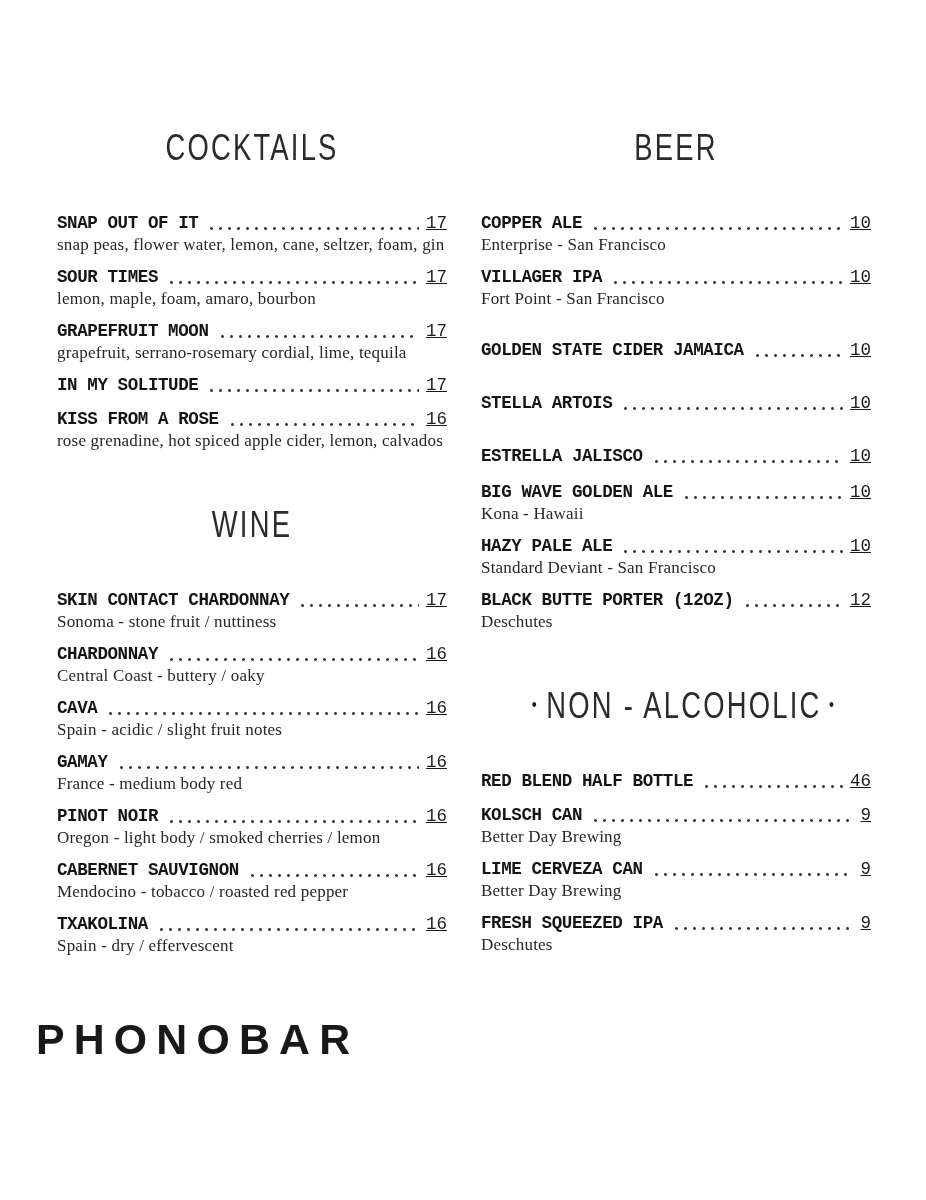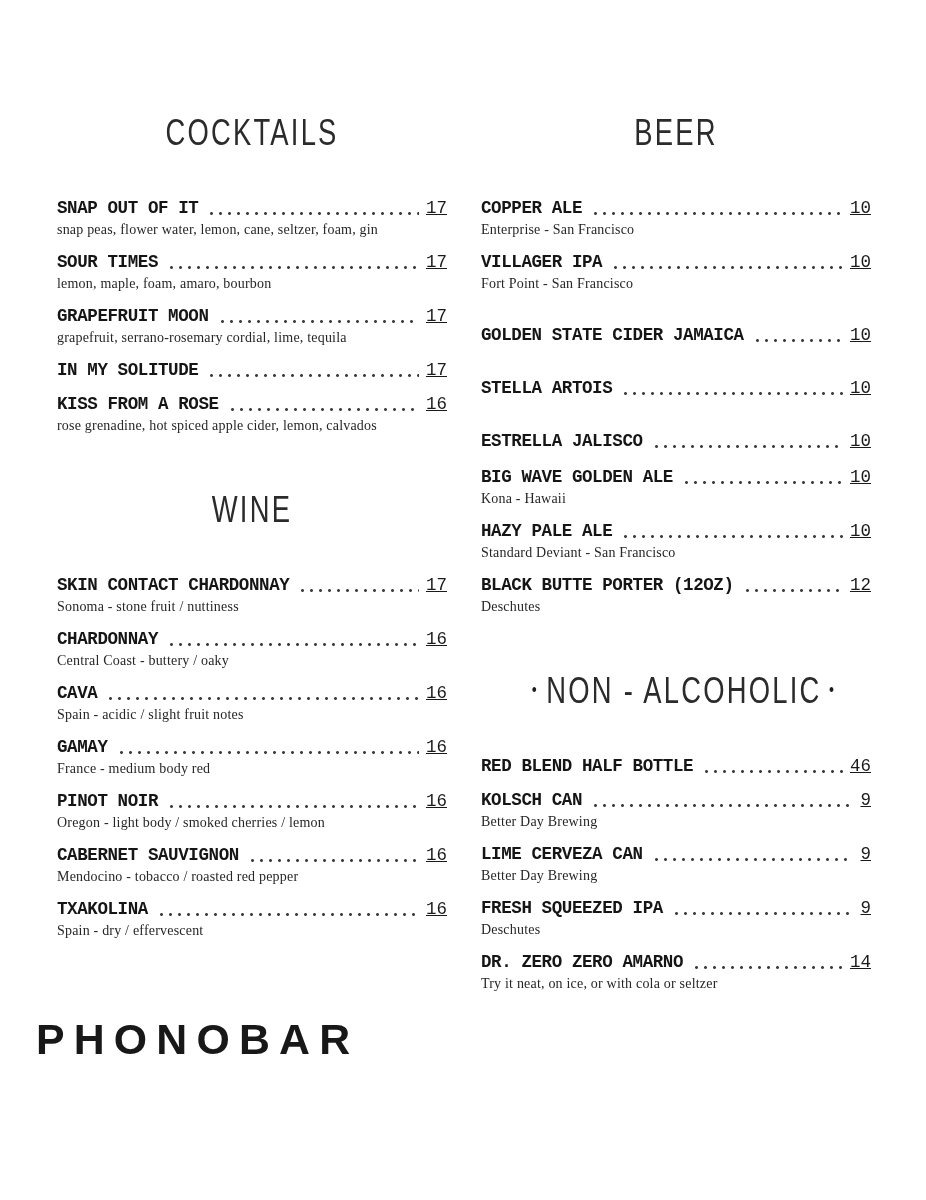--- a/index.html
+++ b/index.html
@@ -13,21 +13,21 @@
   }
   .page {
     position: relative;
     width: 926px;
     height: 1200px;
     background: #ffffff;
     color: #1d1d1d;
   }
   .column {
     position: absolute;
-    top: 112px;
+    top: 127px;
     width: 390px;
   }
   .column.left  { left: 57px; }
   .column.right { left: 481px; }
 
   .menu-section + .menu-section { margin-top: 54px; }
 
   .section-title {
     margin: 0 0 44px 0;
     text-align: center;
@@ -79,21 +79,21 @@
   }
   .item-price {
     font-family: "Liberation Mono", "DejaVu Sans Mono", monospace;
     font-weight: 400;
     font-size: 17.5px;
     color: #1a1a1a;
     text-decoration: underline;
   }
   .item-desc {
     font-family: "Liberation Serif", "DejaVu Serif", serif;
-    font-size: 14px;
+    font-size: 17px;
     line-height: 19px;
     margin-top: 1px;
     color: #262626;
     letter-spacing: 0.2px;
   }
 
   .brand-logo {
     position: absolute;
     left: 36px;
     top: 1016px;
@@ -346,25 +346,17 @@
 
   <div class="menu-item">
     <div class="item-row">
       <span class="item-name">FRESH SQUEEZED IPA</span>
       <span class="dots"></span>
       <span class="item-price">9</span>
     </div>
     <div class="item-desc">Deschutes</div>
   </div>
 
-  <div class="menu-item">
-    <div class="item-row">
-      <span class="item-name">DR. ZERO ZERO AMARNO</span>
-      <span class="dots"></span>
-      <span class="item-price">14</span>
-    </div>
-    <div class="item-desc">Try it neat, on ice, or with cola or seltzer</div>
-  </div>
 </div>
   </section>
 </div>
   <div class="brand-logo">PHONOBAR</div>
 </div>
 
 </body></html>

